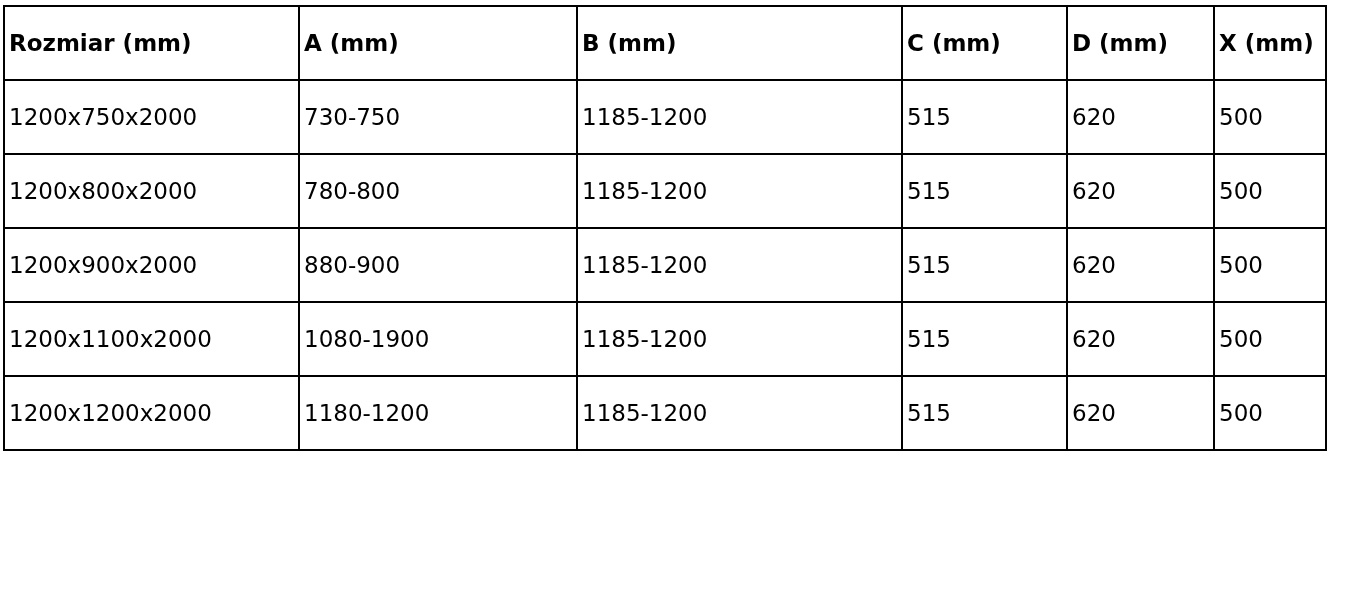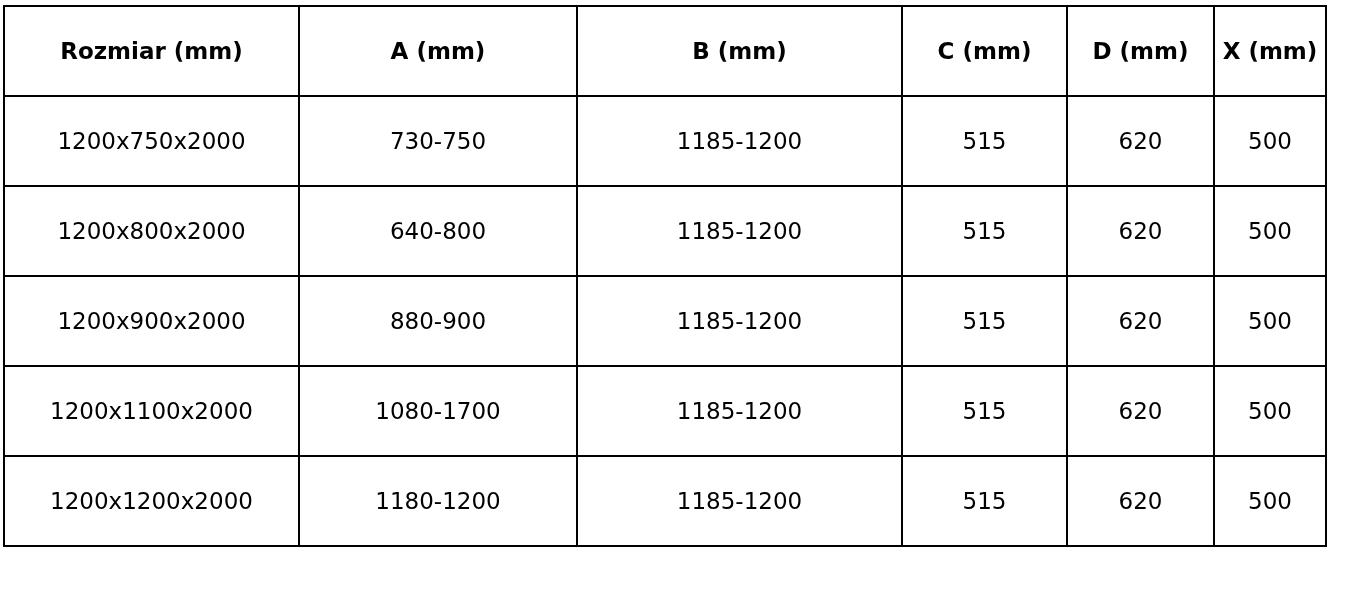--- a/index.html
+++ b/index.html
@@ -22,25 +22,25 @@
   table.spec-table {
     border-collapse: collapse;
     width: 1322px;
     margin-left: 3px;
     margin-top: 5px;
     table-layout: fixed;
   }
   table.spec-table th,
   table.spec-table td {
     border: 2px solid #000000;
-    text-align: center;
+    text-align: left;
     vertical-align: middle;
     font-size: 23px;
     height: 64px;
-    padding: 12px 4px;
+    padding: 4px 4px;
     white-space: nowrap;
   }
   table.spec-table th {
     font-weight: bold;
     font-size: 23px;
   }
   table.spec-table td {
     font-weight: normal;
   }
   col.c0 { width: 295px; }
@@ -77,37 +77,37 @@
       <tr>
         <td>1200x750x2000</td>
         <td>730-750</td>
         <td>1185-1200</td>
         <td>515</td>
         <td>620</td>
         <td>500</td>
       </tr>
       <tr>
         <td>1200x800x2000</td>
-        <td>640-800</td>
+        <td>780-800</td>
         <td>1185-1200</td>
         <td>515</td>
         <td>620</td>
         <td>500</td>
       </tr>
       <tr>
         <td>1200x900x2000</td>
         <td>880-900</td>
         <td>1185-1200</td>
         <td>515</td>
         <td>620</td>
         <td>500</td>
       </tr>
       <tr>
         <td>1200x1100x2000</td>
-        <td>1080-1700</td>
+        <td>1080-1900</td>
         <td>1185-1200</td>
         <td>515</td>
         <td>620</td>
         <td>500</td>
       </tr>
       <tr>
         <td>1200x1200x2000</td>
         <td>1180-1200</td>
         <td>1185-1200</td>
         <td>515</td>

